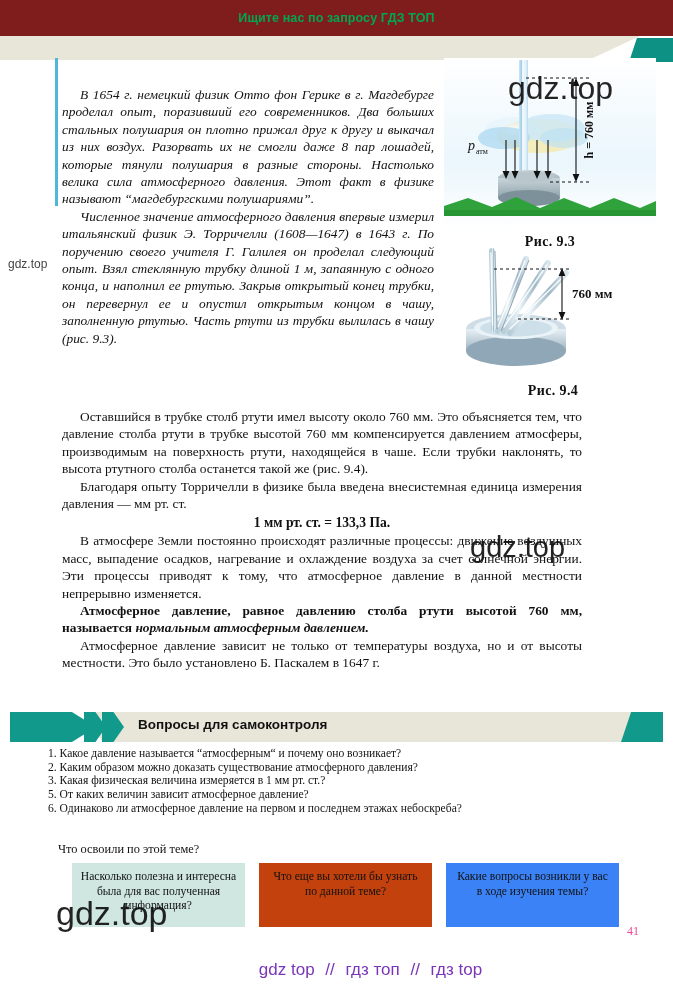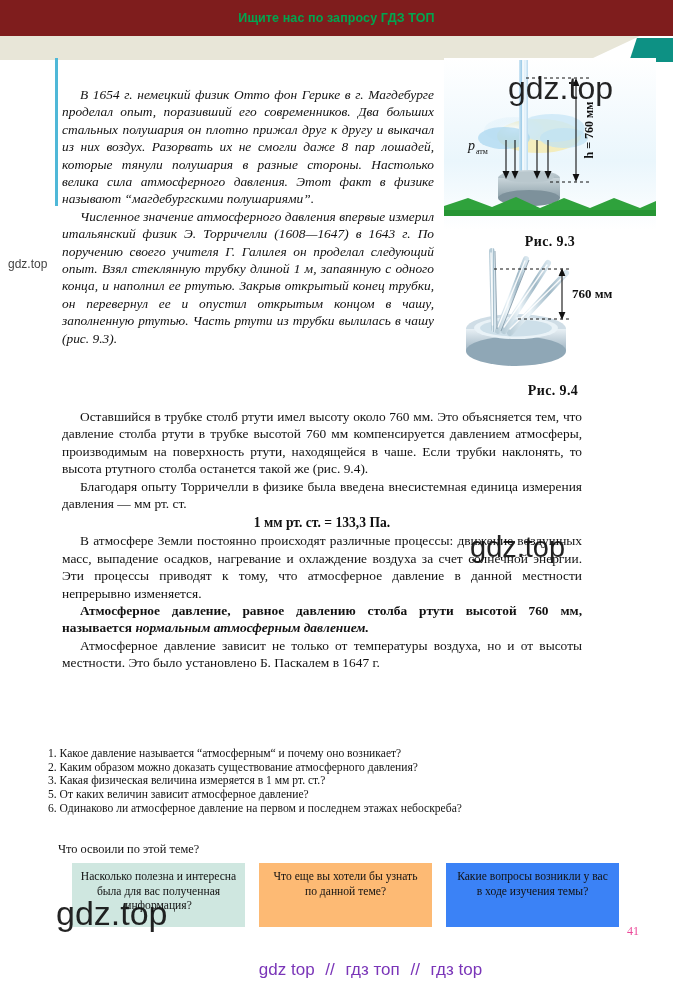--- a/index.html
+++ b/index.html
@@ -209,21 +209,21 @@
     padding: 7px 8px 0 8px;
     box-sizing: border-box;
     font-size: 11.6px;
     line-height: 14.6px;
     text-align: center;
     color: #111;
     border-right: 2px solid #ffffff;
   }
   .reflect-cell:last-child { border-right: none; }
   .cell-a { background: #cfe7e0; }
-  .cell-b { background: #fdba74; }
+  .cell-b { background: #c2410c; }
   .cell-c { background: #3b82f6; }
 
   
   .page-num {
     position: absolute;
     right: 34px; top: 888px;
     font-size: 12px;
     color: #ec4899;
   }
 
@@ -390,20 +390,28 @@
 
       <text x="124" y="57" font-family="Liberation Serif, serif" font-size="13" font-weight="700" fill="#111">760 мм</text>
     </svg>
     <div class="fig-cap">Рис. 9.4</div>
   </div>
 
   <div class="wm wm-top">gdz.top</div>
   <div class="wm wm-left">gdz.top</div>
   <div class="wm wm-mid">gdz.top</div>
 
+  <div class="qbanner">
+    <div class="qbanner-bg"></div>
+    <div class="qbanner-teal-left"></div>
+    <div class="qbanner-chev c1"></div>
+    <div class="qbanner-chev c2"></div>
+    <div class="qbanner-teal-right"></div>
+    <div class="qbanner-title">Вопросы для самоконтроля</div>
+  </div>
 
   <div class="qlist">
     <div class="qitem">1. Какое давление называется “атмосферным“ и почему оно возникает?</div>
     <div class="qitem">2. Каким образом можно доказать существование атмосферного давления?</div>
     <div class="qitem">3. Какая физическая величина измеряется в 1 мм рт. ст.?</div>
     <div class="qitem">5. От каких величин зависит атмосферное давление?</div>
     <div class="qitem">6. Одинаково ли атмосферное давление на первом и последнем этажах небоскреба?</div>
   </div>
 
   <div class="reflect-title">Что освоили по этой теме?</div>

